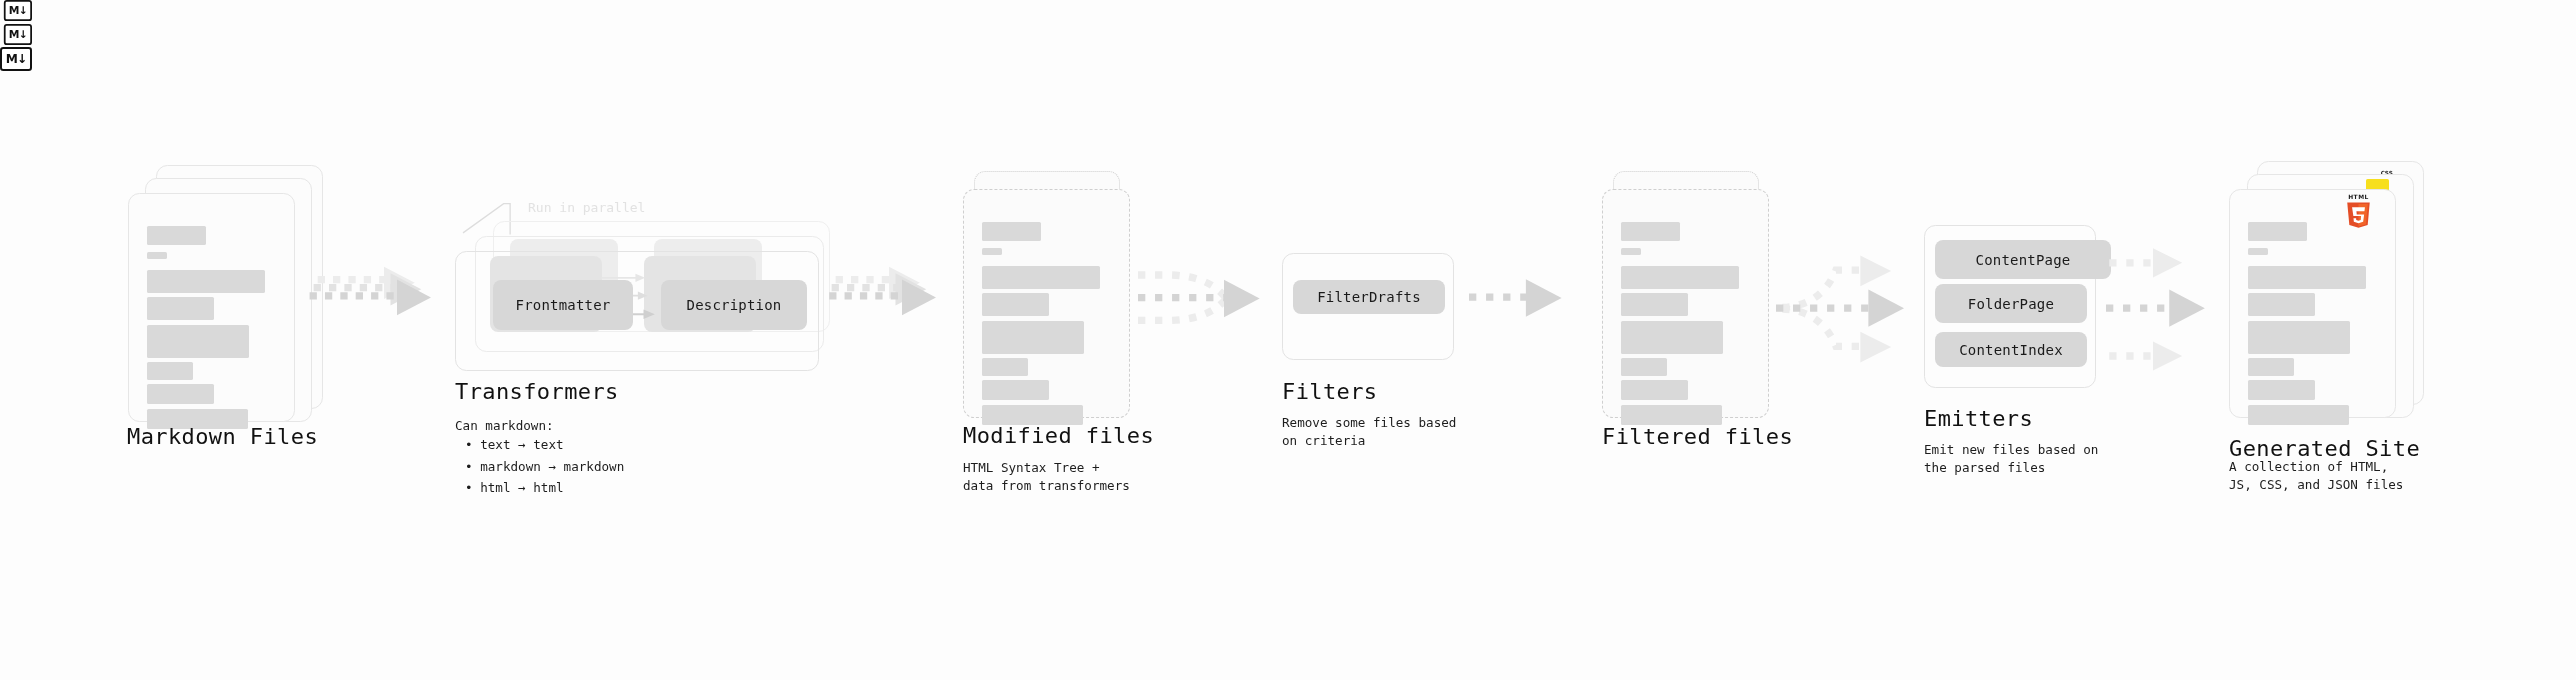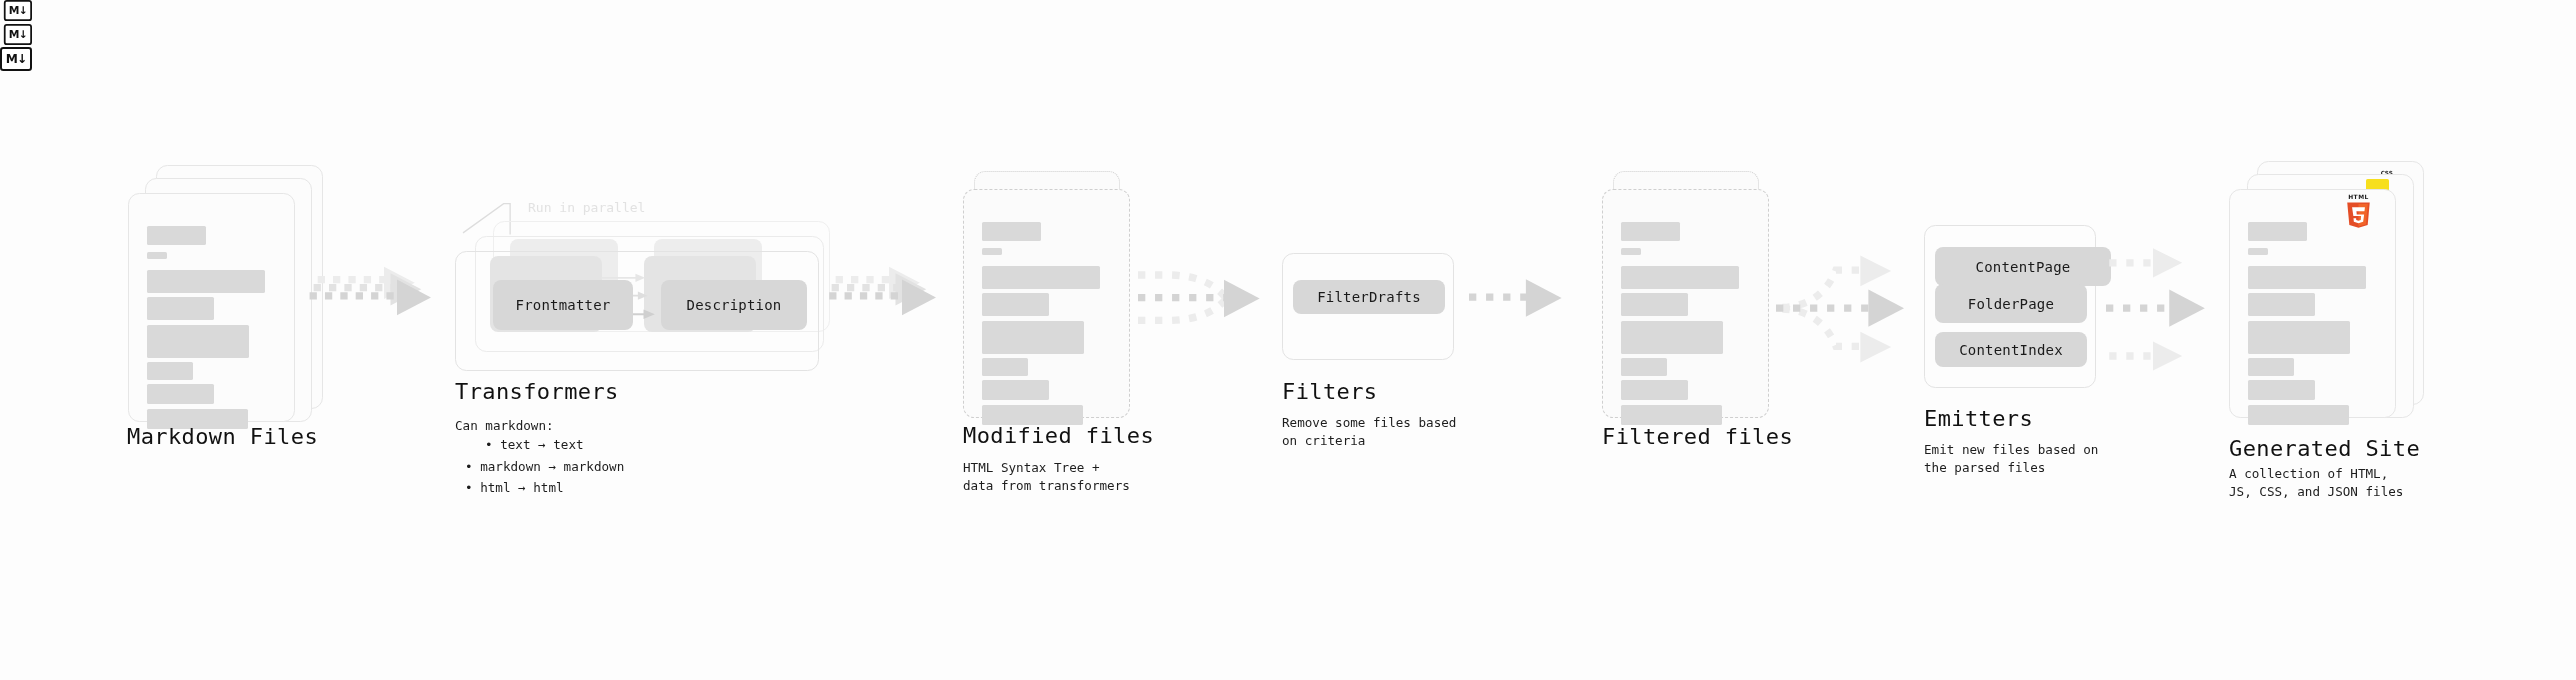--- a/index.html
+++ b/index.html
@@ -141,21 +141,21 @@
       </g>
       <polygon points="52,45 66,51 52,57" fill="#cfcfcf"></polygon>
     </svg>
 
     <div class="groupbox" style="left:455px;top:251px;width:364px;height:120px;border-color:#e3e3e3;"></div>
     <div class="pill" style="left:465px;top:280px;width:140px;height:50px;margin-left:28px;">Frontmatter</div>
     <div class="pill" style="left:661px;top:280px;width:146px;height:50px;text-align:center;">Description</div>
 
     <div class="title" style="left:455px;top:379px;">Transformers</div>
     <div class="subtitle" style="left:455px;top:417px;">Can markdown:</div>
-    <div class="bullets" style="left:485px;top:436px;text-align:center;">• text → text</div>
+    <div class="bullets" style="left:465px;top:436px;text-align:center;">• text → text</div>
     <div class="bullets" style="left:465px;top:458px;">• markdown → markdown</div>
     <div class="bullets" style="left:465px;top:479px;">• html → html</div>
   </div>
 
   <svg style="left:829px;top:244px;width:146px;height:89px;" viewBox="0 0 180 110">
     <g stroke="#ececec" stroke-width="9" stroke-dasharray="9 10" fill="none">
       <path d="M8 44 H 78"></path>
     </g>
     <polygon points="74,28 112,48 74,68" fill="#ececec"></polygon>
     <g stroke="#e2e2e2" stroke-width="9" stroke-dasharray="9 10" fill="none">
@@ -234,21 +234,21 @@
     <polygon points="104,24 142,43 104,62" fill="#ececec"></polygon>
     <polygon points="104,118 142,137 104,156" fill="#ececec"></polygon>
     <g stroke="#d4d4d4" stroke-width="9" stroke-dasharray="9 12" fill="none">
       <path d="M0 89 H 120"></path>
     </g>
     <polygon points="114,66 158,89 114,112" fill="#d4d4d4"></polygon>
   </svg>
 
   <div class="node">
     <div class="groupbox" style="left:1924px;top:225px;width:172px;height:163px;"></div>
-    <div class="pill" style="left:1935px;top:247px;width:176px;height:39px;">ContentPage</div>
+    <div class="pill" style="left:1935px;top:240px;width:176px;height:39px;">ContentPage</div>
     <div class="pill" style="left:1935px;top:284px;width:152px;height:39px;">FolderPage</div>
     <div class="pill" style="left:1935px;top:332px;width:152px;height:35px;text-align:center;">ContentIndex</div>
     <div class="title" style="left:1924px;top:406px;">Emitters</div>
     <div class="subtitle" style="left:1924px;top:441px;">Emit new files based on
 the parsed files</div>
   </div>
 
   <svg style="left:2106px;top:236px;width:154px;height:146px;" viewBox="0 0 190 180">
     <g stroke="#ececec" stroke-width="9" stroke-dasharray="9 12" fill="none">
       <path d="M4 33 H 62"></path>
@@ -289,18 +289,18 @@
     <div class="badge" style="left:2344px;top:192px;width:29px;height:37px;">
       <svg viewBox="0 0 36 46" style="left:0;top:0;width:29px;height:37px;">
         <text x="18" y="9" font-size="7.4" font-family="DejaVu Sans, sans-serif" font-weight="bold" letter-spacing="0.6" fill="#1a1a1a" text-anchor="middle">HTML</text>
         <path d="M4 13 L 6.6 41 L 18 44.5 L 29.4 41 L 32 13 Z" fill="#e44d26"></path>
         <path d="M18 15 L 18 43 L 27.4 40.2 L 29.6 15 Z" fill="#f16529"></path>
         <path d="M10 19 H 26 L 25.4 24 H 15.4 L 15.8 28 H 25 L 23.8 37 L 18 38.8 L 12.2 37 L 11.8 32.5 H 15 L 15.2 34.8 L 18 35.6 L 20.8 34.8 L 21.2 29.8 H 11.6 Z" fill="#ffffff"></path>
       </svg>
     </div>
 
     <div class="title" style="left:2229px;top:436px;">Generated Site</div>
-    <div class="subtitle" style="left:2229px;top:458px;margin-top:7px;">A collection of HTML,
+    <div class="subtitle" style="left:2229px;top:458px;">A collection of HTML,
 JS, CSS, and JSON files</div>
   </div>
 
 </div>
 
 
 </body></html>

